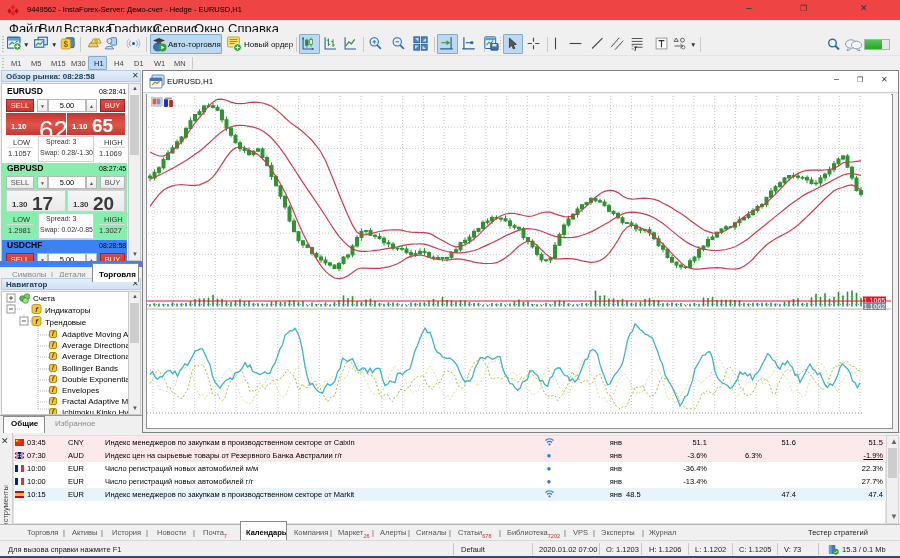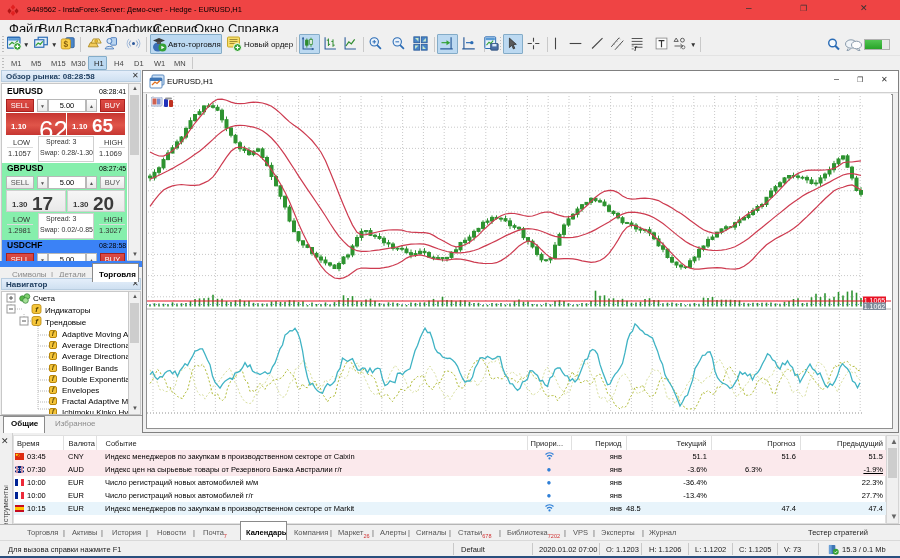--- a/index.html
+++ b/index.html
@@ -1040,30 +1040,20 @@
           <col style="width:49px">
           <col style="width:33px">
           <col style="width:431px">
           <col style="width:44px">
           <col style="width:55px">
           <col style="width:85px">
           <col style="width:89px">
           <col style="width:87px">
         </colgroup>
     <tbody>
-          <tr style="height:14px;color:#222">
-      <td style="border-right:1px solid #e0e0e0;padding-left:3px">Время</td>
-      <td style="border-right:1px solid #e0e0e0;padding-left:5px">Валюта</td>
-      <td style="border-right:1px solid #e0e0e0;padding-left:9px">Событие</td>
-      <td style="border-right:1px solid #e0e0e0;padding-left:3px">Приори...</td>
-      <td style="border-right:1px solid #e0e0e0;text-align:right;padding-right:4px">Период</td>
-      <td style="border-right:1px solid #e0e0e0;text-align:right;padding-right:4px">Текущий</td>
-      <td style="border-right:1px solid #e0e0e0;text-align:right;padding-right:4px">Прогноз</td>
-      <td style="text-align:right;padding-right:4px">Предыдущий</td>
-    </tr>
     <tr style="background:#fbe9ec">
       <td style="padding-left:1px"><span class="flag" style="background:#de2910"><svg width="9" height="7" viewBox="0 0 9 7">
                   <circle cx="1.8" cy="1.8" r="1.1" fill="#ffde00"></circle>
                   <circle cx="3.8" cy="1" r="0.45" fill="#ffde00"></circle>
                   <circle cx="4.5" cy="2.2" r="0.45" fill="#ffde00"></circle>
                   <circle cx="3.9" cy="3.4" r="0.45" fill="#ffde00"></circle>
                 </svg></span>03:45</td>
       <td style="padding-left:5px">CNY</td>
       <td style="padding-left:9px">Индекс менеджеров по закупкам в производственном секторе от Caixin</td>
       <td style="text-align:center"><svg width="11" height="9" viewBox="0 0 11 9">

